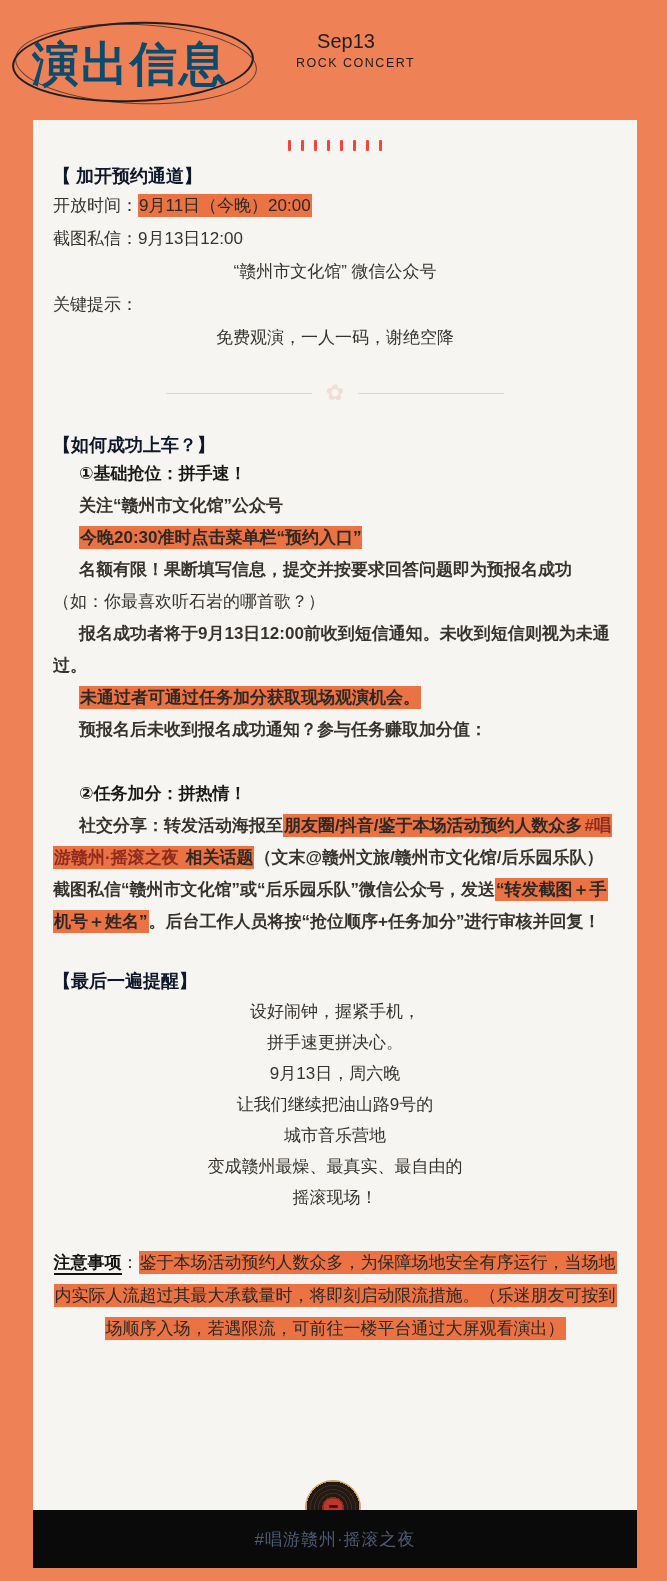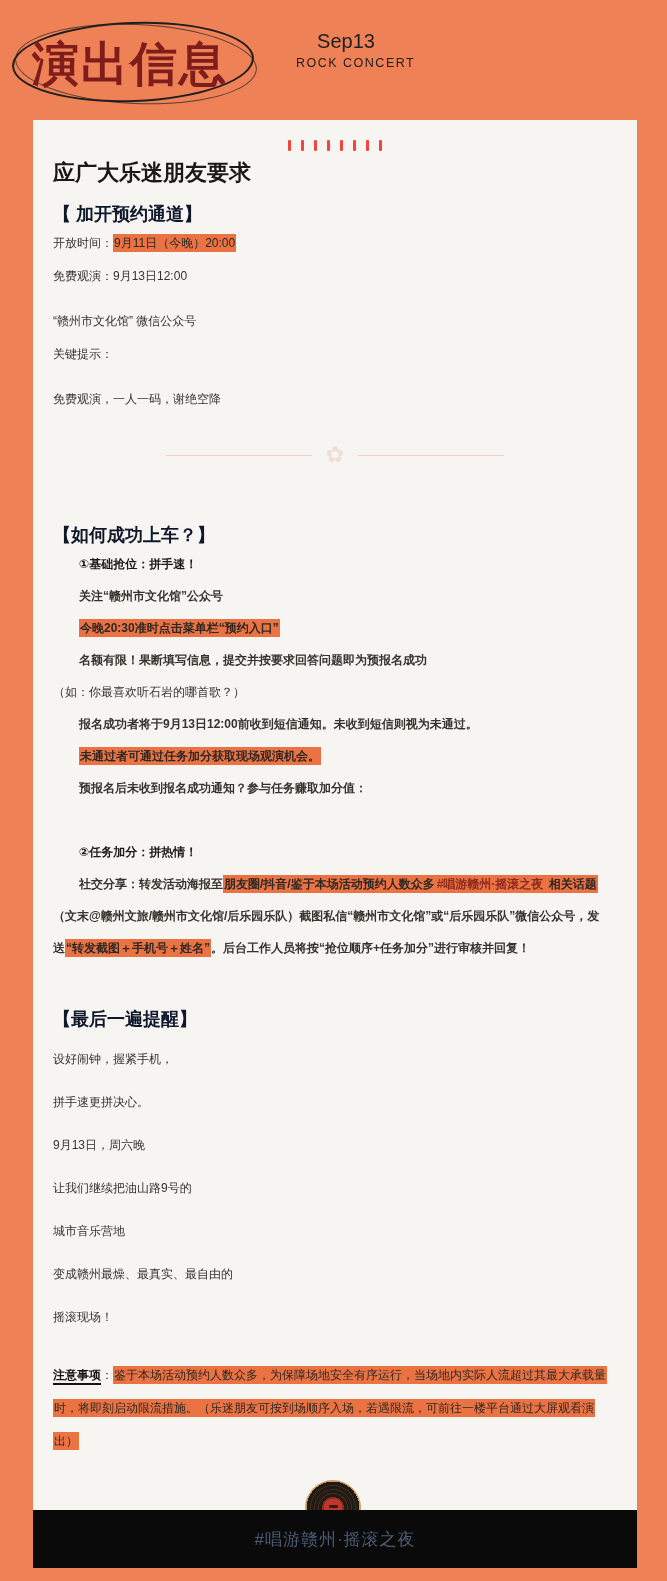--- a/index.html
+++ b/index.html
@@ -22,21 +22,21 @@
     transform:rotate(-2deg);
   }
   .ellipse-b {
     position:absolute; inset:2px -3px -2px 3px;
     border:1px solid rgba(40,40,40,.75); border-radius:50%;
     transform:rotate(2.5deg);
   }
   .title-text {
     position:absolute; left:20px; top:11px;
     font-size:47px; font-weight:700; letter-spacing:2px;
-    color:#7f1d1d; white-space:nowrap;
+    color:#0c4a6e; white-space:nowrap;
   }
   .header-right { position:absolute; left:296px; top:28px; width:100px; text-align:center; color:#1E1E1E; }
   .event-date { font-size:20px; line-height:26px; }
   .event-sub { font-size:12.5px; letter-spacing:1.5px; line-height:18px; white-space:nowrap; }
 
   
   .card {
     position:absolute; left:33px; top:120px; width:604px; height:1390px;
     background:var(--card-bg,#F6F5F2);
     padding:0 20px;
@@ -44,49 +44,49 @@
 
   .ticks { margin-top:17px; text-align:center; height:12px; }
   .tick {
     display:inline-block; width:3px; height:11px; margin:0 5px;
     background:var(--tick-red,#F4443B); border-radius:1px;
   }
 
   .intro-heading { margin-top:10px; font-size:22px; font-weight:700; color:#1B1916; line-height:28px; }
   .sec-title { margin-top:14px; font-size:18px; font-weight:700; color:#0f172a; line-height:26px; }
 
-  .p { font-size:12px; line-height:32px; color:#36322D; }
+  .p { font-size:17px; line-height:32px; color:#36322D; }
   .info-line { line-height:33px; }
   .ind { text-indent:26px;font-weight:bold; }
-  .center { text-indent:0;margin-top:12px; }
+  .center { text-align:center; text-indent:0; }
   .bold { font-weight:700; color:#1B1916; }
 
   .hl {
     background:var(--highlight,#EB7243);
     color:#2C2824;
     padding:2px 1px;
     -webkit-box-decoration-break:clone; box-decoration-break:clone;
   }
   .hl-red { color:var(--dark-red,#8C2B1E); }
 
   .divider {
     margin-top:24px; height:30px;
     display:flex; align-items:center; justify-content:center; gap:14px;
   }
   .div-line { width:146px; height:1px; background:#F6CCC6; }
   .ornament { font-size:22px; color:#F2DCD4; line-height:26px; }
 
-  .howto-title { margin-top:52px; }
+  .howto-title { margin-top:24px; }
   .gap-sec { margin-top:32px; }
 
-  .reminder-title { margin-top:42px; }
+  .reminder-title { margin-top:30px; }
   .reminder-lines { margin-top:2px; }
   .reminder-lines .p { line-height:31px; }
 
-  .notice { margin-top:26px; line-height:33px; }
+  .notice { margin-top:33px; line-height:33px;text-align:center; }
   .notice-label {
     font-weight:700; color:#15130F;
     border-bottom:2px solid #15130F; padding-bottom:1px;
   }
 
   
   .vinyl {
     position:absolute; left:305px; top:1480px; width:56px; height:56px;
     border-radius:50%; z-index:1;
     background:radial-gradient(circle at 50% 50%,
@@ -121,29 +121,28 @@
     <div class="event-sub">ROCK CONCERT</div>
   </div>
 </div>
 
 <div class="card">
 
   <div class="ticks">
     <span class="tick"></span><span class="tick"></span><span class="tick"></span><span class="tick"></span><span class="tick"></span><span class="tick"></span><span class="tick"></span><span class="tick"></span>
   </div>
 
-  <div class="intro-heading">应广大乐迷朋友要求</div>
 
   <div class="sec-title">【 加开预约通道】</div>
 
   <div class="p info-line">
     <span>开放时间：</span><span class="hl">9月11日（今晚）20:00</span>
   </div>
   <div class="p info-line">
-    <span>免费观演：</span><span>9月13日12:00</span>
+    <span>截图私信：</span><span>9月13日12:00</span>
   </div>
   <div class="p info-line center">“赣州市文化馆” 微信公众号</div>
   <div class="p info-line">关键提示：</div>
   <div class="p info-line center">免费观演，一人一码，谢绝空降</div>
 
   <div class="divider">
     <div class="div-line"></div>
     <div class="ornament">✿</div>
     <div class="div-line"></div>
   </div>

